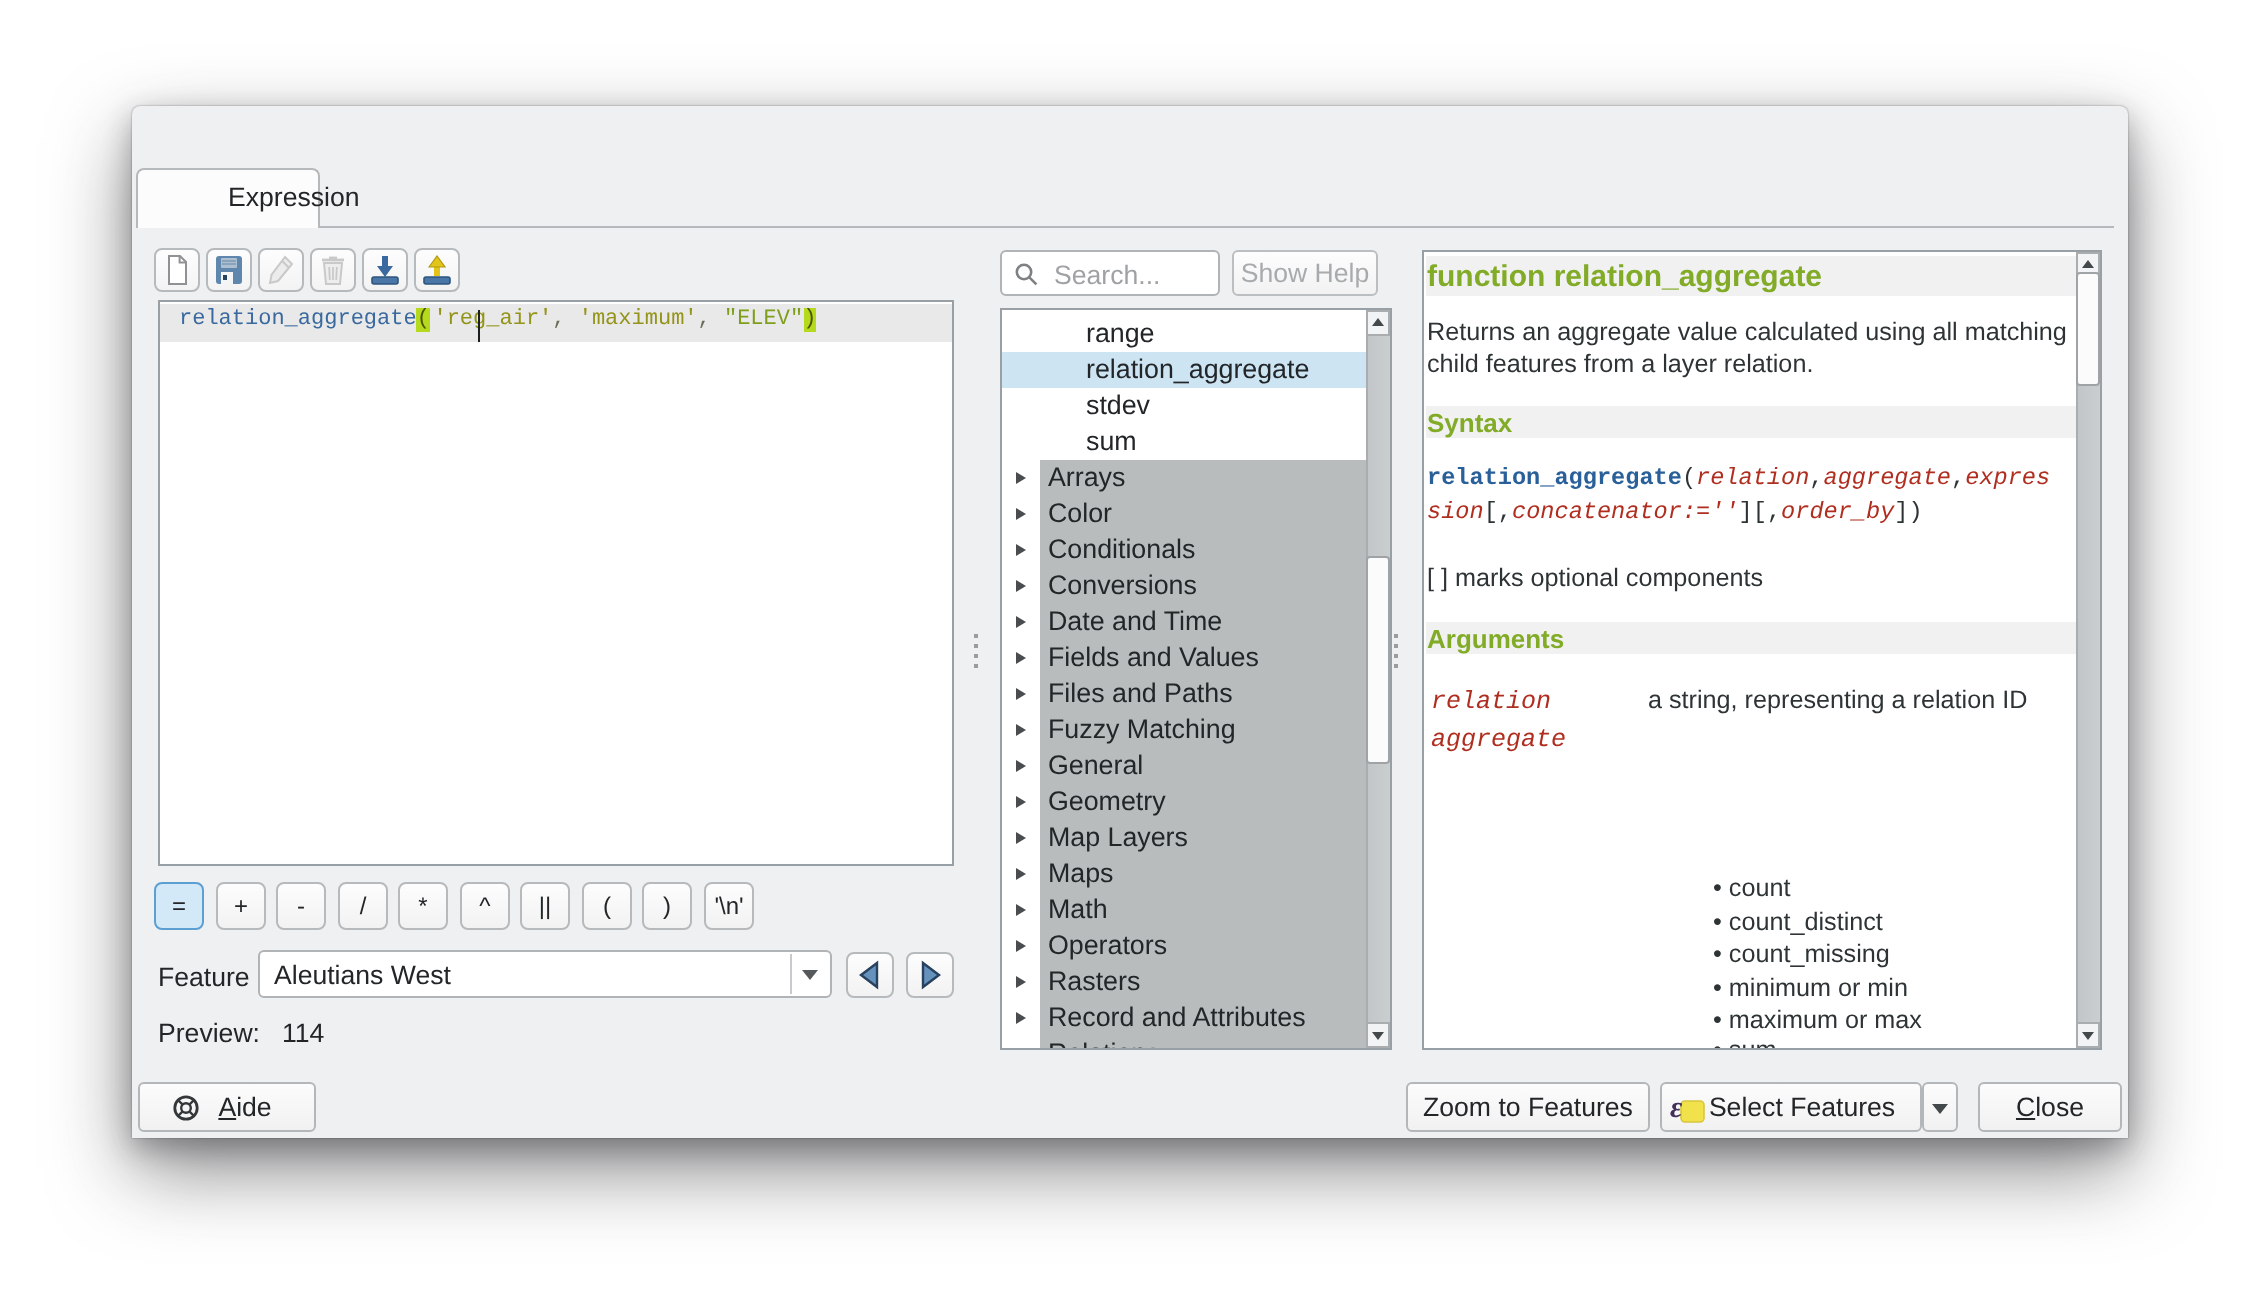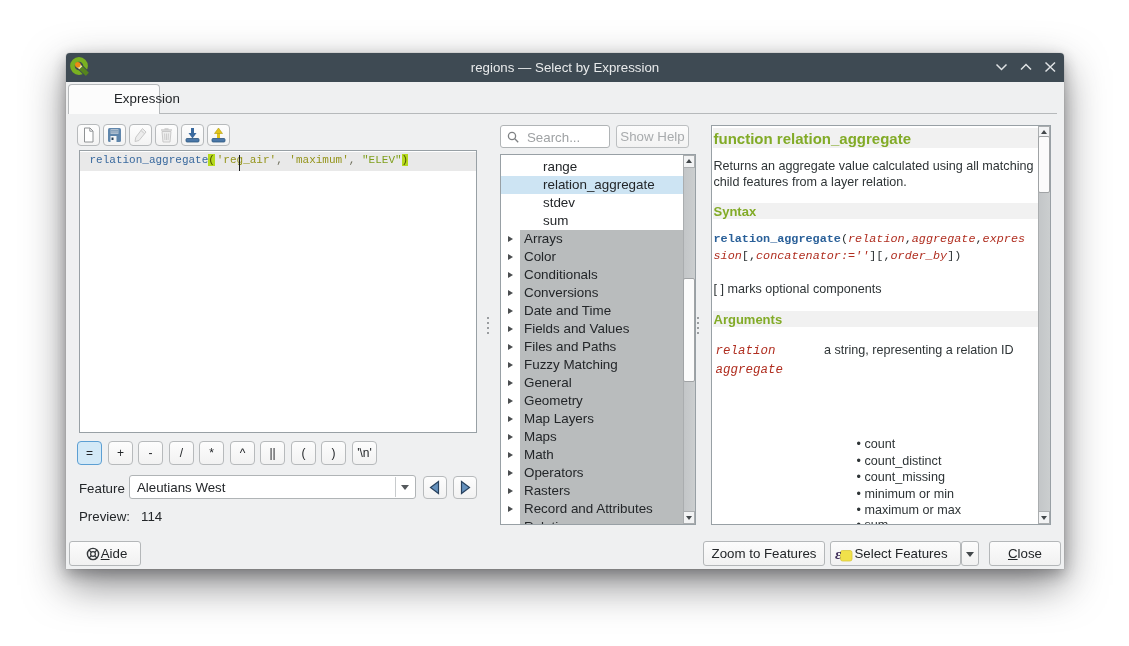--- a/index.html
+++ b/index.html
@@ -66,39 +66,20 @@
 .htext { position:absolute; font-size:12.6px; color:#2e3436; }
 .hmono { font-family:"Liberation Mono", monospace; }
 .red { color:#b02e20; font-style:italic; }
 .blue { color:#2a6099; font-weight:bold; }
 
 .bbtn { position:absolute; top:488px; height:25px; background:linear-gradient(#fcfcfc,#f1f1f1); border:1px solid #b4b7b9; border-radius:3px; font-size:13.3px; color:#232629; text-align:center; line-height:23px; }
 </style>
 </head>
 <body>
 <div id="dialog">
-  <div id="titlebar">
-    <svg class="abs" style="left:3px;top:3px" width="22" height="22" viewBox="0 0 22 22">
-      <circle cx="10" cy="10" r="6.6" fill="none" stroke="#79b121" stroke-width="4.6"></circle>
-      <g transform="rotate(45 10 10)">
-        <rect x="9" y="6.9" width="13" height="6.2" fill="#3e4a53"></rect>
-        <rect x="8.8" y="7.8" width="13" height="4.4" rx="0.3" fill="#56851d"></rect>
-      </g>
-      <path d="M7.9 10.9 L10.9 7.9 L13.3 10.3 L10.3 13.3 Z" fill="#efe6bb"></path>
-      <circle cx="8.8" cy="8.8" r="2.8" fill="#ec8c13"></circle>
-    </svg>
-    <div id="title">regions — Select by Expression</div>
-    <svg class="abs" style="left:929px;top:8px" width="62" height="12" viewBox="0 0 62 12">
-      <g fill="none" stroke="#dfe2e4" stroke-width="1.5">
-        <path d="M1.5 3.5 L6.5 8.5 L11.5 3.5"></path>
-        <path d="M26 8.5 L31 3.5 L36 8.5"></path>
-        <path d="M50.5 1.5 L60 10.5 M60 1.5 L50.5 10.5"></path>
-      </g>
-    </svg>
-  </div>
 
   <div id="tab1" class="tab">Expression</div>
   <div id="paneline"></div>
 
   <div class="tbtn" style="left:11px">
     <svg width="21" height="20" viewBox="0 0 21 20">
         <path d="M6.5 3 L12 3 L15 6 L15 17 L6.5 17 Z" fill="#fff" stroke="#8f9294" stroke-width="1"></path>
         <path d="M11.8 3.2 L11.8 6.2 L14.8 6.2" fill="none" stroke="#8f9294" stroke-width="1"></path>
       </svg>
   </div>
@@ -324,21 +305,21 @@
     <div class="sbar" style="left:326px;top:0;width:12px;height:398px"></div>
     <div class="sbtn" style="left:326px;top:0">
         <div class="uarr"></div>
       </div>
     <div class="sbtn" style="left:326px;top:385px">
         <div class="darr"></div>
       </div>
     <div class="shandle" style="left:326px;top:10px;height:57px"></div>
   </div>
 
-  <div class="bbtn" style="left:3px;width:72px">
+  <div class="bbtn" style="left:3px;width:89px">
     <svg class="abs" style="left:16px;top:5px" width="14" height="14" viewBox="0 0 14 14">
       <circle cx="7" cy="7" r="5.6" fill="none" stroke="#34383b" stroke-width="1.4"></circle>
       <circle cx="7" cy="7" r="2.4" fill="none" stroke="#34383b" stroke-width="1.2"></circle>
       <path d="M3 3 L5.2 5.2 M11 3 L8.8 5.2 M3 11 L5.2 8.8 M11 11 L8.8 8.8" stroke="#34383b" stroke-width="1.2"></path>
     </svg>
     <span style="margin-left:18px"><u>A</u>ide</span>
   </div>
   <div class="bbtn" style="left:637px;width:122px">Zoom to Features</div>
   <div class="bbtn" style="left:764px;width:131px">
     <svg class="abs" style="left:4px;top:3px" width="20" height="18" viewBox="0 0 20 18">

